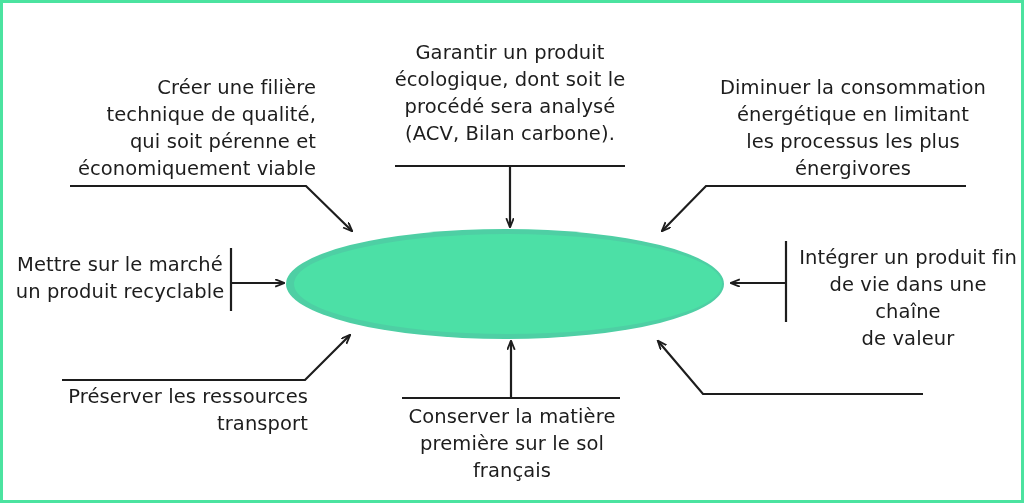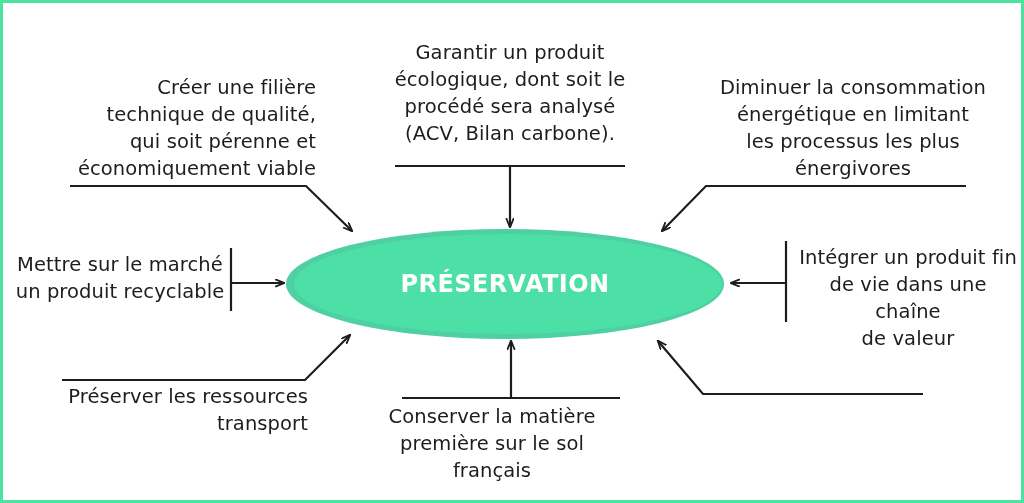--- a/index.html
+++ b/index.html
@@ -138,21 +138,20 @@
       <g>
         <path d="M923,394 L703,394 L658,341" marker-end="url(#ah)"></path>
       </g>
     </g>
   </svg>
 
   <div id="center-node">
     <div id="center-ellipse-outer"></div>
     <div id="center-ellipse-inner"></div>
     <div id="center-label">
-      <span>PRÉSERVATION</span>
     </div>
   </div>
 
   <div class="node-text ta-right" style="left:60px; top:74px; width:256px;">Créer une filière
 technique de qualité,
 qui soit pérenne et
 économiquement viable</div>
 
   <div class="node-text ta-center" style="left:386px; top:39px; width:248px;">Garantir un produit
 écologique, dont soit le
@@ -167,18 +166,18 @@
   <div class="node-text ta-left" style="left:14px; top:251px; width:212px;">Mettre sur le marché
 un produit recyclable</div>
 
   <div class="node-text ta-left" style="left:798px; top:244px; width:220px;">Intégrer un produit fin
 de vie dans une chaîne
 de valeur</div>
 
   <div class="node-text ta-right" style="left:52px; top:383px; width:256px;">Préserver les ressources
 transport</div>
 
-  <div class="node-text ta-center" style="left:372px; top:403px; width:240px;text-align:center;">Conserver la matière
+  <div class="node-text ta-center" style="left:392px; top:403px; width:240px;text-align:center;">Conserver la matière
 première sur le sol
 français</div>
 
 
 </div>
 
 </body></html>

